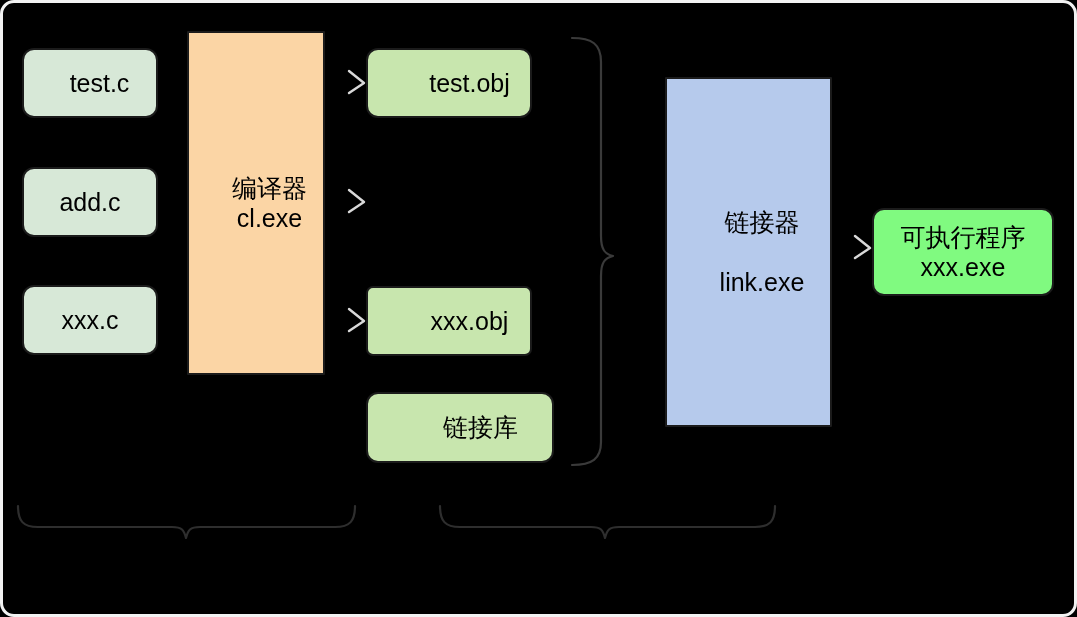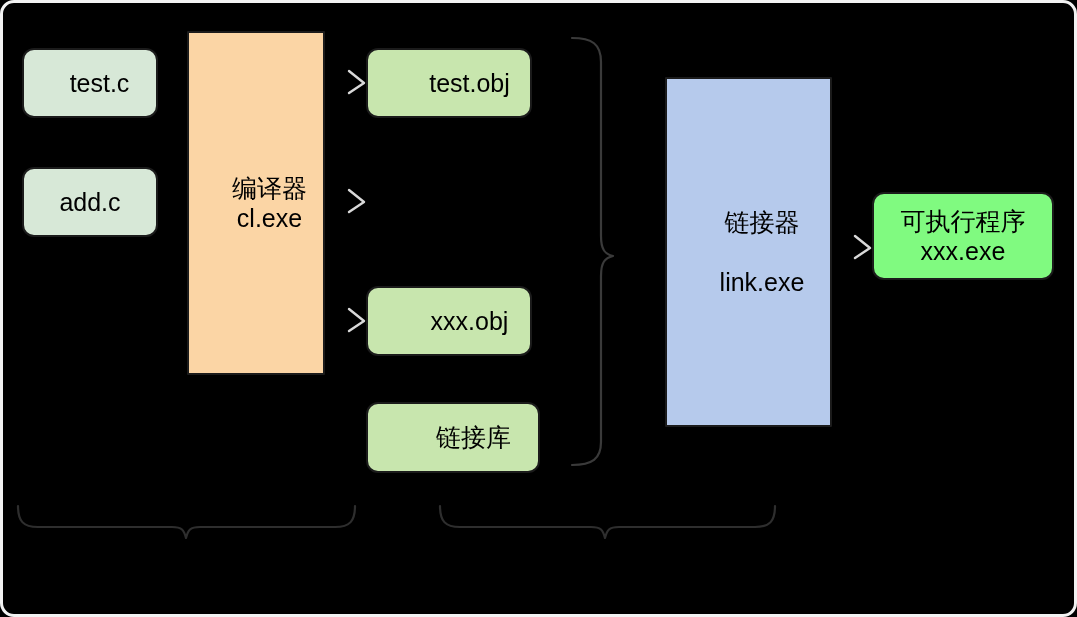--- a/index.html
+++ b/index.html
@@ -74,45 +74,48 @@
   <div id="frame-border"></div>
 
   <div class="node rounded src-box" style="left:22px; top:48px; width:136px; height:70px;padding-left:19px;">
     <span class="line">test.c</span>
   </div>
 
   <div class="node rounded src-box" style="left:22px; top:167px; width:136px; height:70px;">
     <span class="line">add.c</span>
   </div>
 
+  <div class="node rounded src-box" style="left:22px; top:285px; width:136px; height:70px;">
+    <span class="line">xxx.c</span>
+  </div>
 
   <div class="node sq compiler" style="left:187px; top:31px; width:138px; height:344px;">
     <span class="line">编译器</span>
     <span class="line">cl.exe</span>
   </div>
 
   <div class="node rounded obj-box" style="left:366px; top:48px; width:166px; height:70px;">
     <span class="line">test.obj</span>
   </div>
 
 
-  <div class="node rounded obj-box" style="left:366px; top:286px; width:166px; height:70px;">
+  <div class="node rounded obj-box" style="left:366px; top:286px; width:166px; height:70px;border-radius:7px;">
     <span class="line">xxx.obj</span>
   </div>
 
-  <div class="node rounded obj-box" style="left:366px; top:402px; width:174px; height:71px;">
+  <div class="node rounded obj-box" style="left:366px; top:392px; width:188px; height:71px;">
     <span class="line">链接库</span>
   </div>
 
   <div class="node sq linker" style="left:665px; top:77px; width:167px; height:350px;gap:29px;">
     <span class="line">链接器</span>
     <span class="line">link.exe</span>
   </div>
 
-  <div class="node rounded exe-box" style="left:872px; top:192px; width:182px; height:88px;align-items:center;">
+  <div class="node rounded exe-box" style="left:872px; top:208px; width:182px; height:88px;align-items:center;">
     <span class="line">可执行程序</span>
     <span class="line">xxx.exe</span>
   </div>
 
   <svg class="overlay" viewBox="0 0 1077 617" xmlns="http://www.w3.org/2000/svg">
 
     <g stroke="#d9d9d9" stroke-width="2.4" fill="none" stroke-linecap="round" stroke-linejoin="round">
       <path d="M349,71 L364,83 L349,93"></path>
       <path d="M349,190 L364,202 L349,212"></path>
       <path d="M349,309 L364,321 L349,331"></path>

